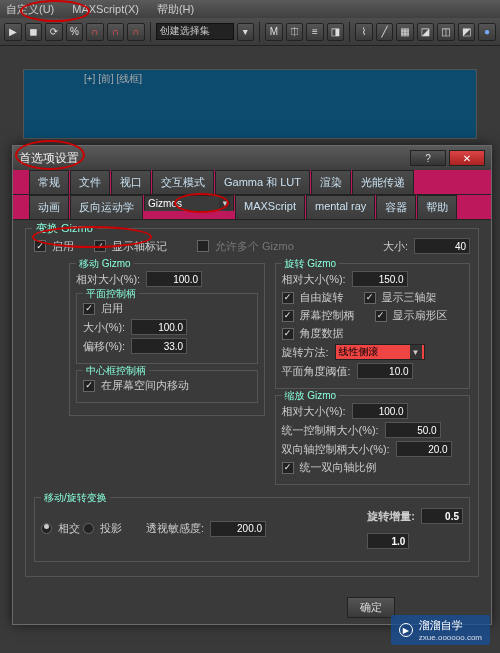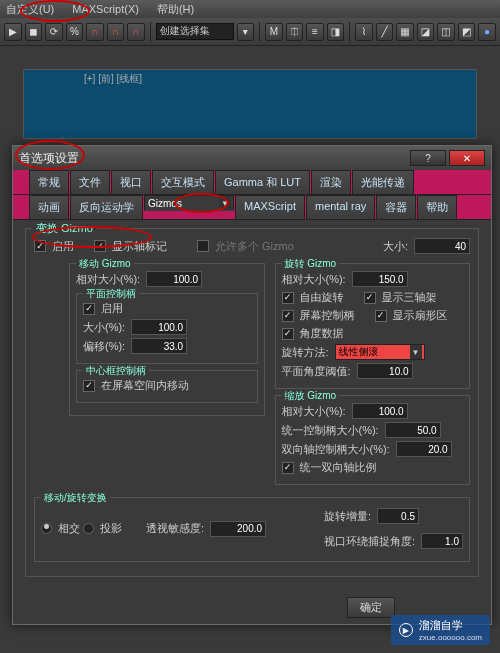--- a/index.html
+++ b/index.html
@@ -408,27 +408,26 @@
             </div>
             <div class="row">
               <div class="radio"></div>
               <span class="lbl">投影</span>
             </div>
           </div>
           <div style="width:12px"></div>
           <span class="lbl">透视敏感度:</span>
           <div class="spin">200.0</div>
           <div style="flex:1"></div>
-          <div style="display:flex;flex-direction:column;gap:3px;">
+          <div style="display:flex;flex-direction:column;gap:3px;font-weight:bold;">
             <div class="row">
               <span class="lbl">旋转增量:</span>
               <div class="spin" style="width:42px">0.5</div>
             </div>
             <div class="row">
-              <span class="lbl">视口环绕捕捉角度:</span>
               <div class="spin" style="width:42px">1.0</div>
             </div>
           </div>
         </div>
       </div>
     </div>
   </div>
 
   <button class="ok-btn">确定</button>
 </div>

